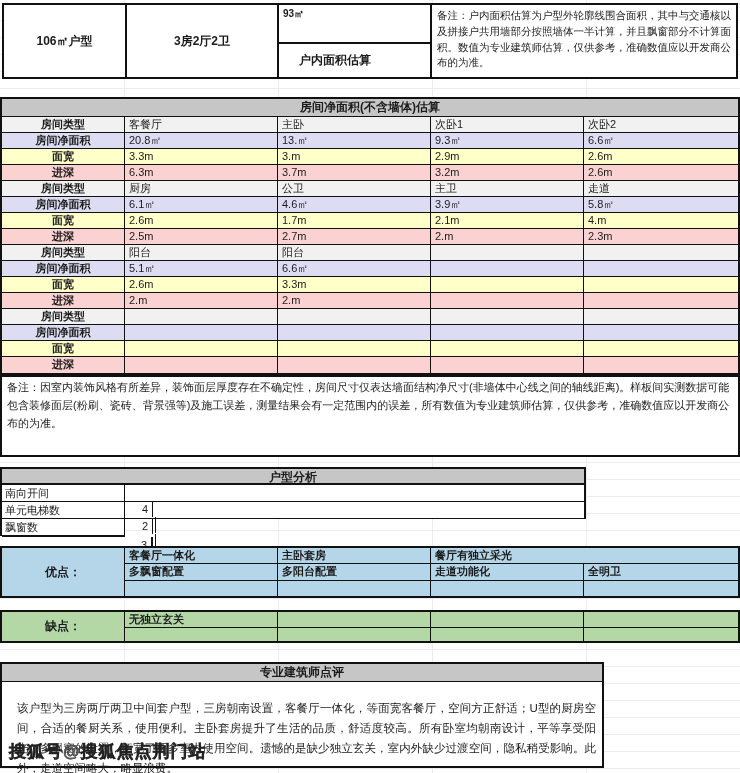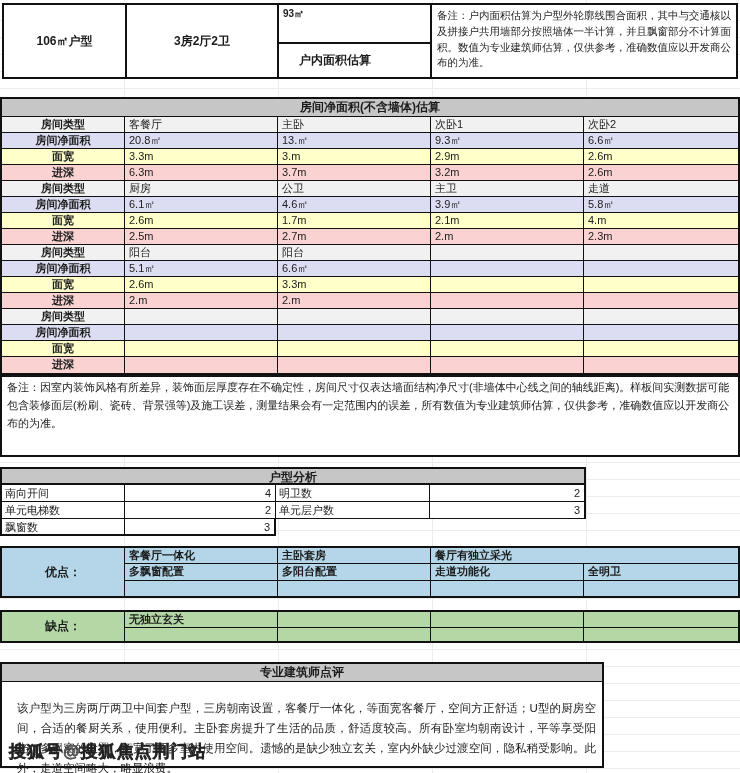--- a/index.html
+++ b/index.html
@@ -54,21 +54,21 @@
   .ra { background:var(--row_area,#dcdcf2); }
   .rw { background:var(--row_width,#ffffc9); }
   .rd { background:var(--row_depth,#fbd2d2); }
   
   .note-box { position:absolute; top:375px; left:0; width:740px; height:82px;
               border:2px solid #111; background:#fff; font-size:11px;
               line-height:1.62; padding:2px 5px 0 5px; }
   
   .analysis { position:absolute; top:467px; left:0; width:586px; }
   .analysis .bar { height:18px; line-height:16px; border:2px solid #111; }
-  .a-row { display:flex; height:17px; border-left:2px solid #111; }
+  .a-row { display:flex; height:17px; border-left:2px solid #111;flex-direction:column; }
   .a-full { background:#fff; border-right:2px solid #111; border-bottom:1px solid #111; }
   .a-lab { width:123px; font-size:11px; line-height:16px; padding-left:3px;
            border-right:1px solid #111; }
   .a-val { width:151px; font-size:11px; line-height:16px; text-align:right;
            padding-right:4px; border-right:1px solid #111; }
   .a-lab2 { width:154px; }
   .a-row .a-last { flex:1; border-right:none; }
   .a-row3 { background:transparent; }
   .a-row3 .a-lab { background:#fff; border-bottom:2px solid #111; }
   .a-row3 .a-val3 { background:#fff; width:151px; border-bottom:2px solid #111;

